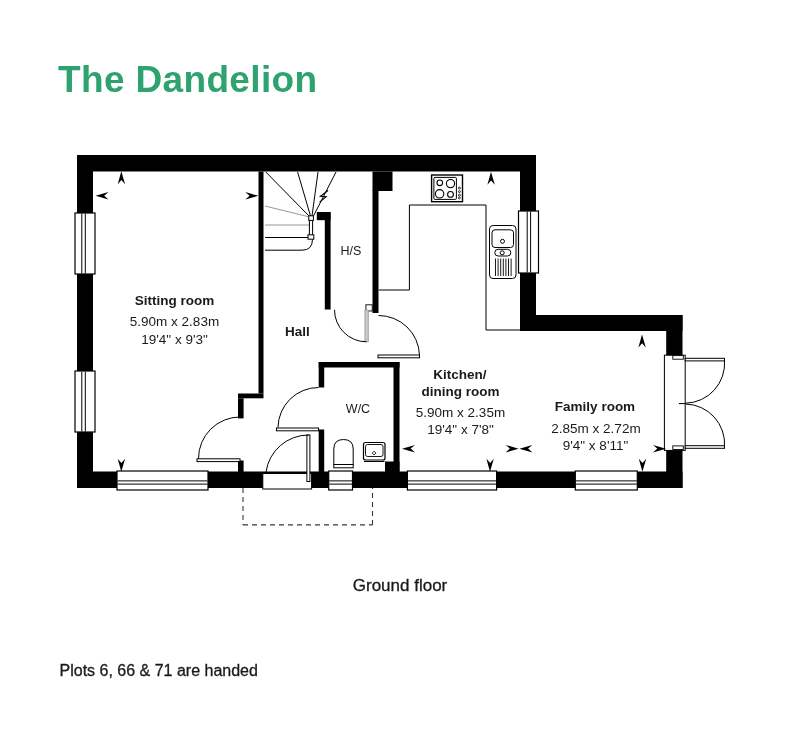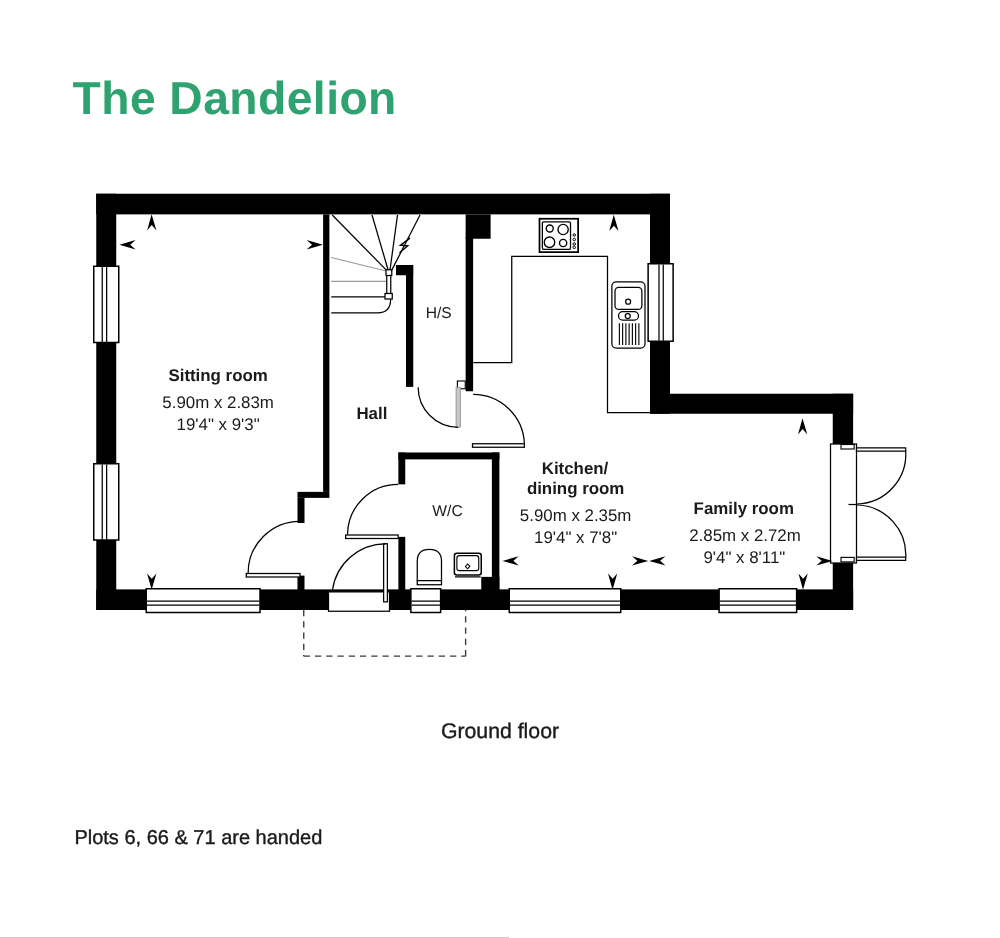--- a/index.html
+++ b/index.html
@@ -1,16 +1,16 @@
 <!DOCTYPE html>
 <html><head>
 <meta charset="utf-8">
 <style>
   html,body{margin:0;padding:0;background:#fff;}
-  .page{position:relative;width:664px;height:750px;background:#737373;font-family:"Liberation Sans",sans-serif;will-change:transform;}
+  .page{position:relative;width:664px;height:750px;background:#7dd3fc;font-family:"Liberation Sans",sans-serif;will-change:transform;}
   svg{position:absolute;top:0;left:0;}
   text{font-family:"Liberation Sans",sans-serif;fill:#1a1a1a;}
   .rn{font-weight:bold;font-size:13.5px;}
   .dm{font-size:13.5px;}
   .sm{font-size:12.5px;}
 </style>
 </head>
 <body>
 <div class="page">
 <svg width="800" height="750" viewBox="0 0 800 750">

